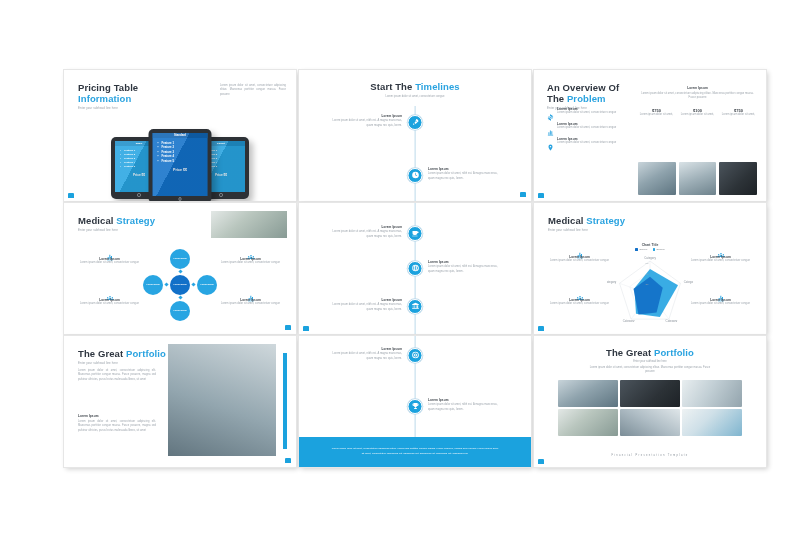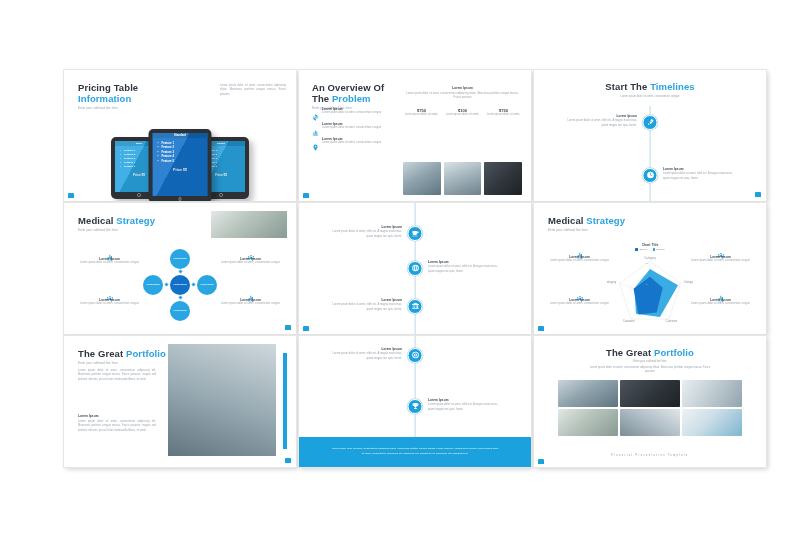--- a/index.html
+++ b/index.html
@@ -211,20 +211,52 @@
           </div>
           <div class="price">Price $$</div>
         </div>
         <div class="home"></div>
       </div>
     </div>
     <div class="corner-mark"></div>
   </div>
 
   <div class="slide">
+    <div style="position:absolute;left:0;right:0;top:11px;">
+      <div class="h-title h-center">
+        <span>Start The </span><span class="accent">Timelines</span>
+      </div>
+      <div class="body-txt" style="text-align:center;margin-top:3px;">Lorem ipsum dolor sit amet, consectetuer congue</div>
+    </div>
+
+    <div class="spine" style="top:36px;"></div>
+
+    <div class="node" style="top:45px;">
+      <svg viewBox="0 0 24 24">
+          <path d="M14.5 3c3 0 6.5 3.5 6.5 6.5L12 18l-3-3 5.5-12zM12 9.5a1.6 1.6 0 1 0 3.2 0 1.6 1.6 0 0 0-3.2 0zM6 16c-1.2 1.2-1.5 4.5-1.5 4.5S7.8 20.2 9 19l-3-3z"></path>
+        </svg>
+    </div>
+    <div class="tl-block left" style="top:44px;">
+      <div class="item-title">Lorem Ipsum</div>
+      <div class="body-txt" style="margin-top:1.5px;">Lorem ipsum dolor sit amet, nibh est. A magna maecenas, quam magna nec quis, lorem.</div>
+    </div>
+
+    <div class="node" style="top:98px;">
+      <svg viewBox="0 0 24 24">
+          <path d="M12 2a10 10 0 1 0 0 20 10 10 0 0 0 0-20zm0 3.2c.5 0 .9.4.9.9v5.5l3.6 2.1c.4.2.6.8.3 1.2-.2.4-.8.6-1.2.3l-4-2.3a1 1 0 0 1-.5-.9V6.1c0-.5.4-.9.9-.9z"></path>
+        </svg>
+    </div>
+    <div class="tl-block right" style="top:97px;">
+      <div class="item-title">Lorem Ipsum</div>
+      <div class="body-txt" style="margin-top:1.5px;">Lorem ipsum dolor sit amet, nibh est. A magna maecenas, quam magna nec quis, lorem.</div>
+    </div>
+    <div class="corner-mark tl"></div>
+  </div>
+
+  <div class="slide">
     <div class="ov-head">
       <div class="h-title">
         <span>An Overview Of</span><br>
         <span>The </span><span class="accent">Problem</span>
       </div>
       <div class="subhead">Enter your subhead line here</div>
     </div>
 
     <div class="ov-list">
       <div class="ov-item">
@@ -274,52 +306,20 @@
         </div>
       </div>
     </div>
 
     <div class="photos">
       <div class="ph im1"></div>
       <div class="ph im2"></div>
       <div class="ph im3"></div>
     </div>
     <div class="corner-mark"></div>
-  </div>
-
-  <div class="slide">
-    <div style="position:absolute;left:0;right:0;top:11px;">
-      <div class="h-title h-center">
-        <span>Start The </span><span class="accent">Timelines</span>
-      </div>
-      <div class="body-txt" style="text-align:center;margin-top:3px;">Lorem ipsum dolor sit amet, consectetuer congue</div>
-    </div>
-
-    <div class="spine" style="top:36px;"></div>
-
-    <div class="node" style="top:45px;">
-      <svg viewBox="0 0 24 24">
-          <path d="M14.5 3c3 0 6.5 3.5 6.5 6.5L12 18l-3-3 5.5-12zM12 9.5a1.6 1.6 0 1 0 3.2 0 1.6 1.6 0 0 0-3.2 0zM6 16c-1.2 1.2-1.5 4.5-1.5 4.5S7.8 20.2 9 19l-3-3z"></path>
-        </svg>
-    </div>
-    <div class="tl-block left" style="top:44px;">
-      <div class="item-title">Lorem Ipsum</div>
-      <div class="body-txt" style="margin-top:1.5px;">Lorem ipsum dolor sit amet, nibh est. A magna maecenas, quam magna nec quis, lorem.</div>
-    </div>
-
-    <div class="node" style="top:98px;">
-      <svg viewBox="0 0 24 24">
-          <path d="M12 2a10 10 0 1 0 0 20 10 10 0 0 0 0-20zm0 3.2c.5 0 .9.4.9.9v5.5l3.6 2.1c.4.2.6.8.3 1.2-.2.4-.8.6-1.2.3l-4-2.3a1 1 0 0 1-.5-.9V6.1c0-.5.4-.9.9-.9z"></path>
-        </svg>
-    </div>
-    <div class="tl-block right" style="top:97px;">
-      <div class="item-title">Lorem Ipsum</div>
-      <div class="body-txt" style="margin-top:1.5px;">Lorem ipsum dolor sit amet, nibh est. A magna maecenas, quam magna nec quis, lorem.</div>
-    </div>
-    <div class="corner-mark tl"></div>
   </div>
 
   <div class="slide">
     <div class="st-head">
       <div class="h-title">
         <span>Medical </span><span class="accent">Strategy</span>
       </div>
       <div class="subhead">Enter your subhead line here</div>
     </div>
     <div class="st-photo im4"></div>

